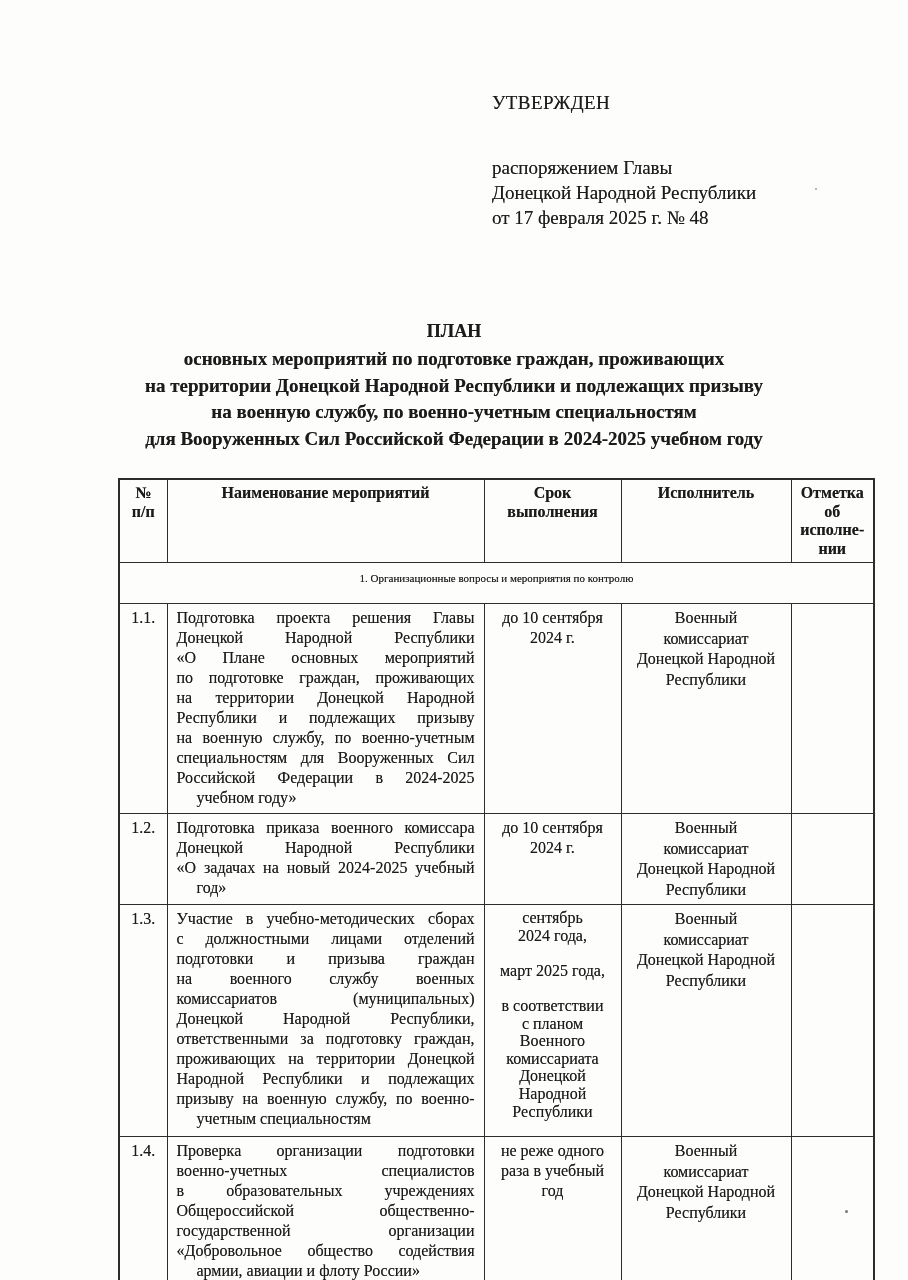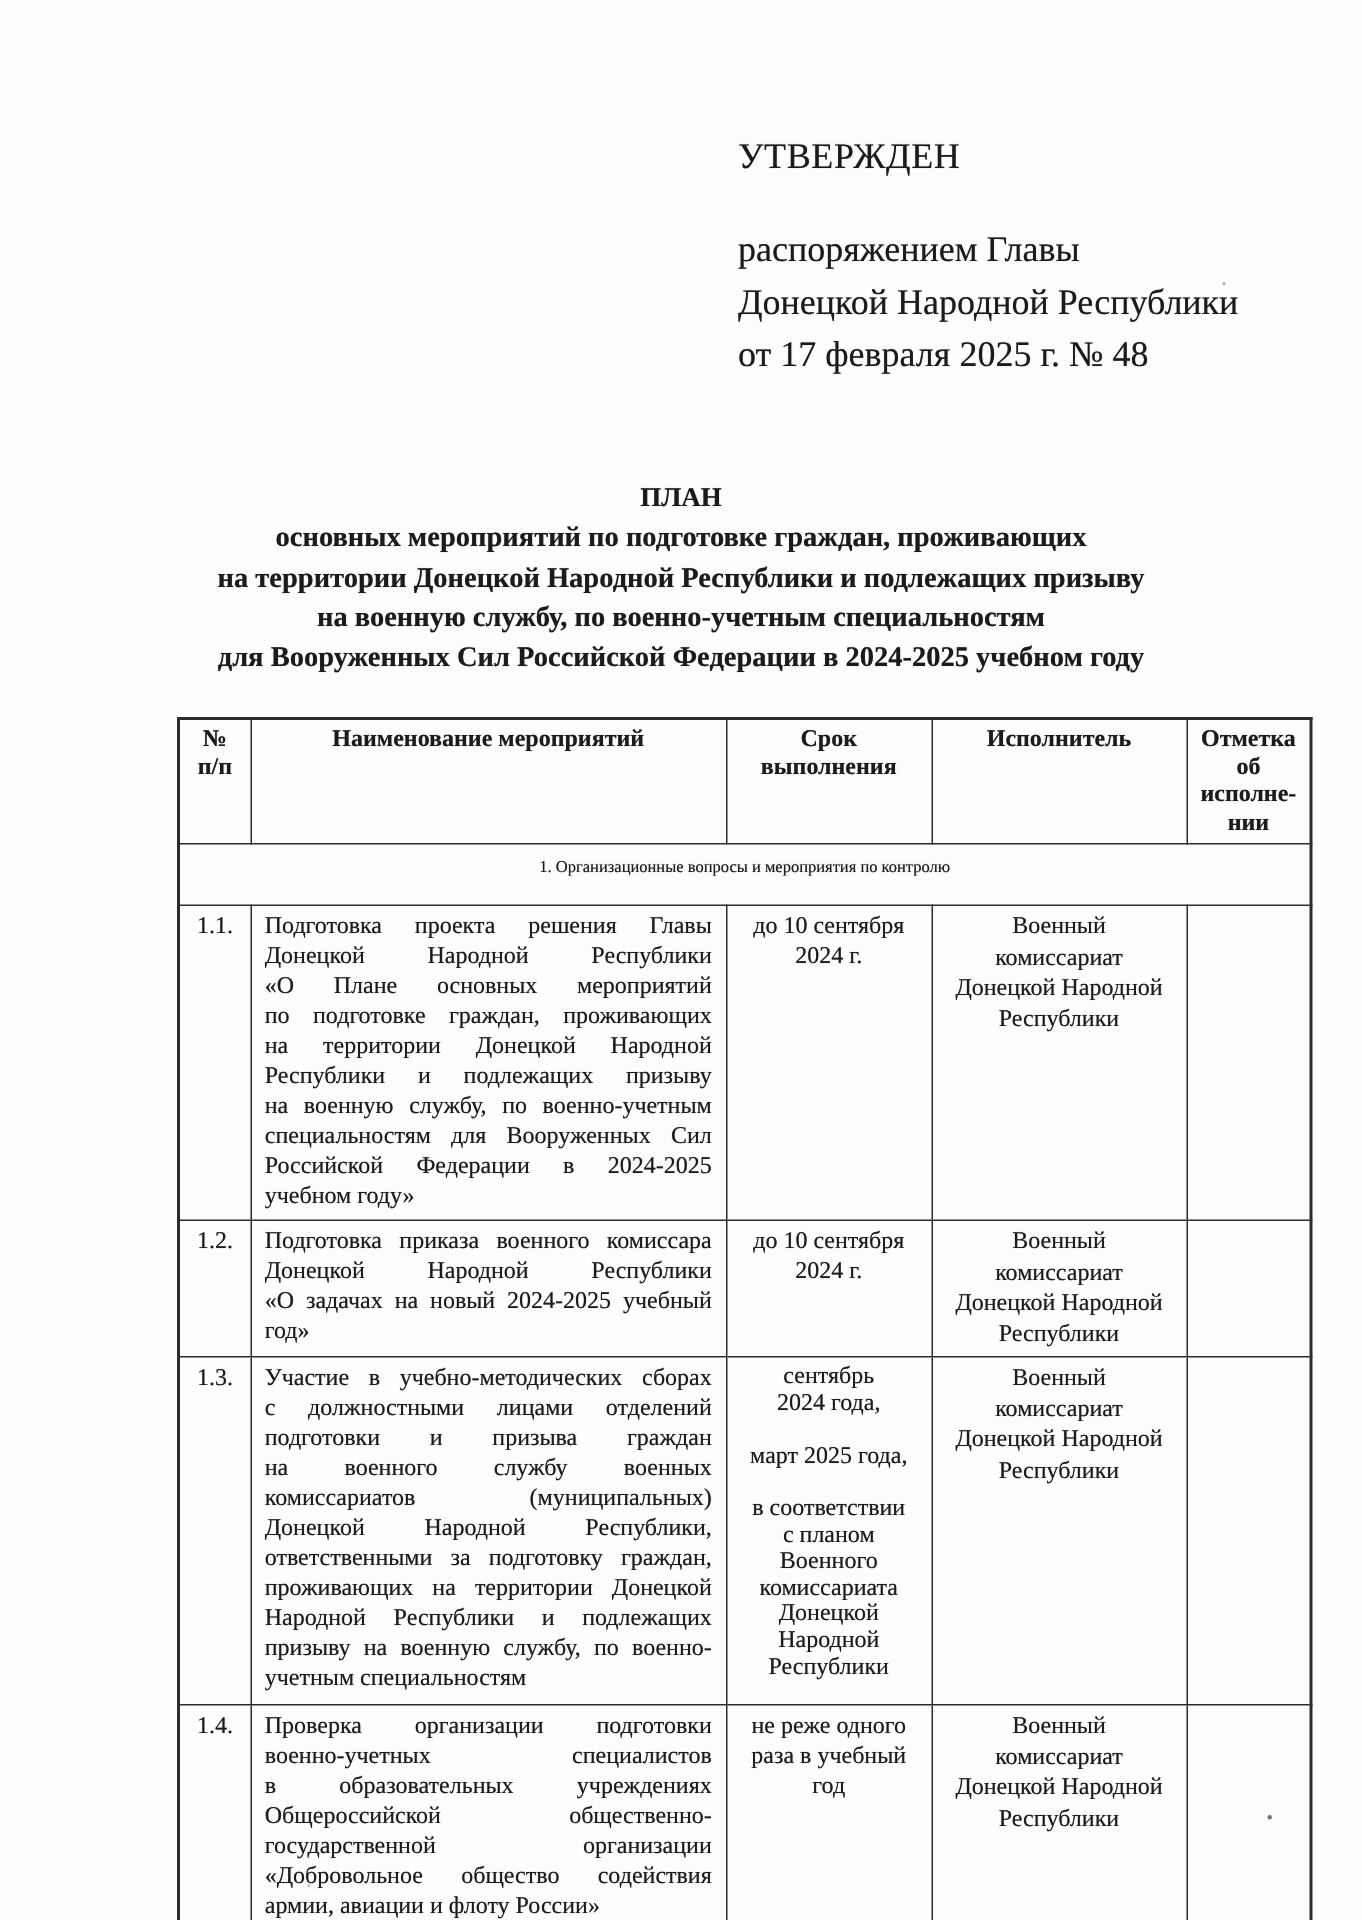--- a/index.html
+++ b/index.html
@@ -6,23 +6,23 @@
   .page {
     position:relative; width:908px; height:1280px; overflow:hidden;
     background:#fdfdfc;
     color:#1b1b1b;
     font-family:"Liberation Serif", serif;
     text-shadow:0 0 0.5px rgba(25,25,25,0.6);
   }
   .pre { white-space:pre-line; }
 
   
-  .approval { position:absolute; left:492px; top:92px; font-size:24px; }
+  .approval { position:absolute; left:492px; top:92px; font-size:19px; }
   .approval-stamp { letter-spacing:0.4px; }
-  .approval-by { margin-top:31px; line-height:35px; }
+  .approval-by { margin-top:41px; line-height:25px; }
 
   
   .doc-title { position:absolute; left:50px; top:321px; width:808px; text-align:center; font-weight:bold; }
   .doc-title-heading { font-size:18px; }
   .doc-title-sub { font-size:19px; line-height:26.5px; margin-top:4px; }
 
   
   .plan-table {
     position:absolute; left:118px; top:478px; width:755px;
     border-collapse:collapse; table-layout:fixed;
@@ -41,21 +41,21 @@
   td.c-exec { text-align:center; line-height:20.5px; padding:4px 6px;margin-left:24px; }
   tr.section-row td { text-align:center; font-size:11px; padding:5px 4px; height:30px; }
   tr.h-row  { height:74px; }
   tr.row-11 { height:210px; }
   tr.row-12 { height:84px; }
   tr.row-13 { height:232px;padding-left:19px; }
   tr.row-14 { height:140px; }
 
   
   .jl { text-align:justify; text-align-last:justify; }
-  .jl-last { text-align:center; text-align-last:left; }
+  .jl-last { text-align:center; text-align-last:left;margin-left:20px; }
 
   
   .speck { position:absolute; background:#4c4c4c; border-radius:50%; }
   .speck-1 { left:845px; top:1210px; width:3px; height:3px; opacity:.75; }
   .speck-2 { left:815px; top:188px; width:2px; height:2px; opacity:.5; }
   .speck-3 { left:205px; top:1256px; width:2px; height:2px; opacity:.35; }
 </style>
 </head>
 <body>
 

